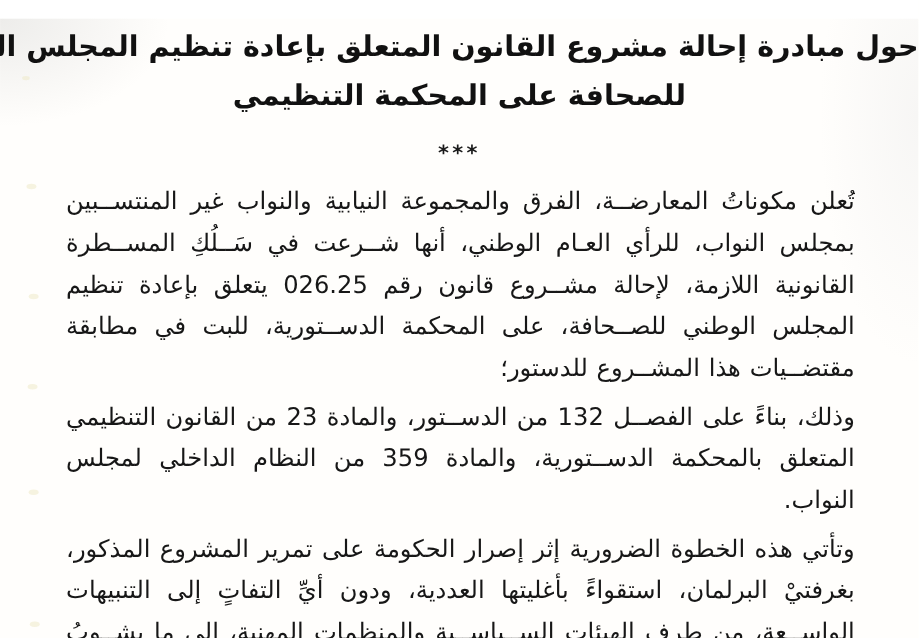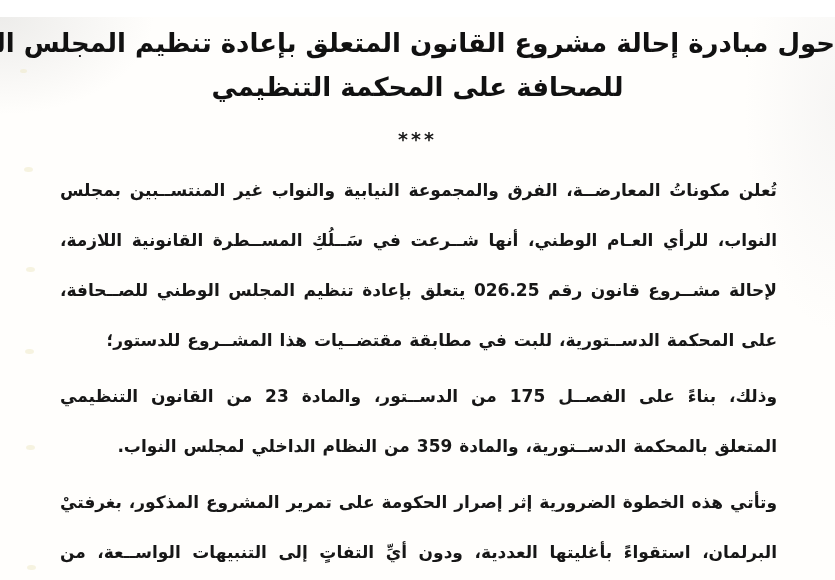--- a/index.html
+++ b/index.html
@@ -43,23 +43,23 @@
     line-height: 24px;
     margin-top: 8px;
     letter-spacing: 3px;
     color: #1a1a1a;
   }
   .body-text {
     padding: 14px 58px 0 60px;
   }
   .body-text p {
     margin: 0 0 6px 0;
-    font-size: 17px;
-    font-weight: bold;
-    line-height: 50px;
+    font-size: 22px;
+    font-weight: normal;
+    line-height: 38px;
     text-align: justify;
     text-align-last: right;
     color: #171717;
     word-spacing: 1px;
   }
   
   .artifact {
     position: absolute;
     width: 9px;
     height: 5px;
@@ -81,21 +81,21 @@
 
   <h1 class="title">
     <span class="line">حول مبادرة إحالة مشروع القانون المتعلق بإعادة تنظيم المجلس الوطني</span>
     <span class="line">للصحافة على المحكمة التنظيمي</span>
   </h1>
 
   <div class="separator">***</div>
 
   <div class="body-text">
     <p>تُعلن مكوناتُ المعارضــة، الفرق والمجموعة النيابية والنواب غير المنتســبين بمجلس النواب، للرأي العـام الوطني، أنها شــرعت في سَــلُكِ المســطرة القانونية اللازمة، لإحالة مشــروع قانون رقم 026.25 يتعلق بإعادة تنظيم المجلس الوطني للصــحافة، على المحكمة الدســتورية، للبت في مطابقة مقتضــيات هذا المشــروع للدستور؛</p>
-    <p>وذلك، بناءً على الفصــل 175 من الدســتور، والمادة 23 من القانون التنظيمي المتعلق بالمحكمة الدســتورية، والمادة 359 من النظام الداخلي لمجلس النواب.</p>
+    <p>وذلك، بناءً على الفصــل 132 من الدســتور، والمادة 23 من القانون التنظيمي المتعلق بالمحكمة الدســتورية، والمادة 359 من النظام الداخلي لمجلس النواب.</p>
     <p>وتأتي هذه الخطوة الضرورية إثر إصرار الحكومة على تمرير المشروع المذكور، بغرفتيْ البرلمان، استقواءً بأغليتها العددية، ودون أيِّ التفاتٍ إلى التنبيهات الواســعة، من طرف الهيئات الســياســية والمنظمات المهنية، إلى ما يشــوبُ هذا النص من اختلالات دســتورية وقانونية، أكّدتها الآراءُ الاســتشــارية الصــادرة عن كلٍّ من المجلس الاقتصادي والاجتماعي والبيئي والمجلس الوطني لحقوق الإنسان.</p>
 
   </div>
 
   <span class="artifact a1"></span>
   <span class="artifact a2"></span>
   <span class="artifact a3"></span>
   <span class="artifact a4"></span>
   <span class="artifact a5"></span>
   <span class="artifact a6"></span>

